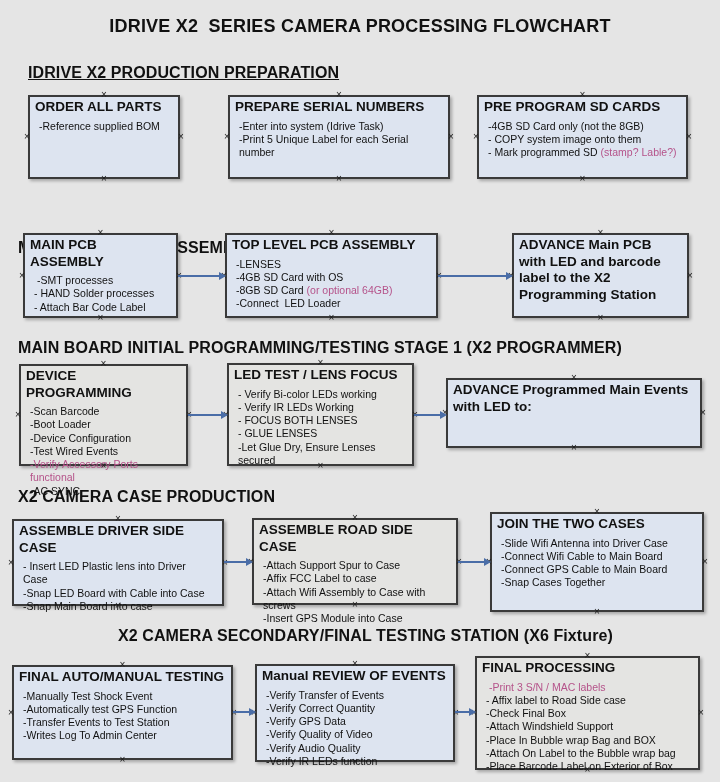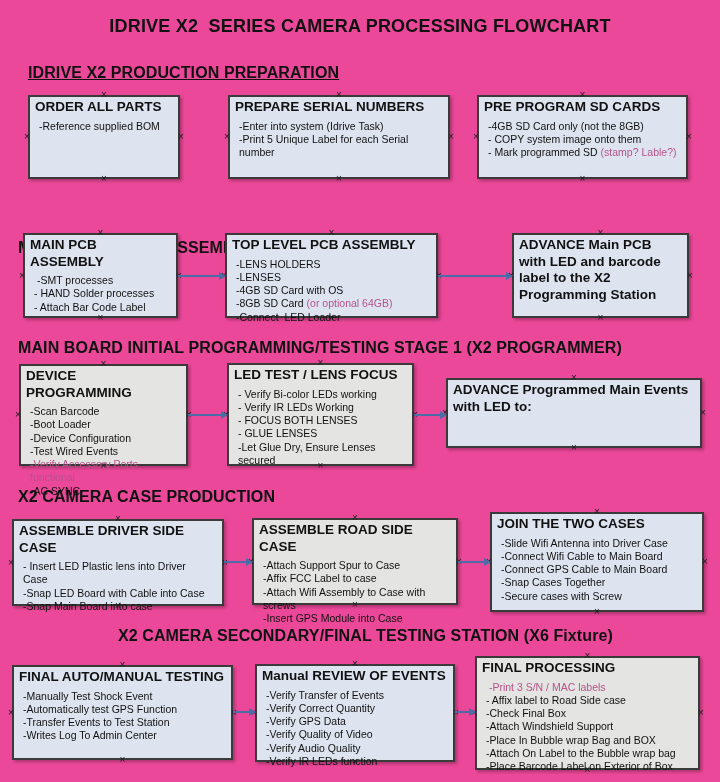--- a/index.html
+++ b/index.html
@@ -1,17 +1,17 @@
 <!DOCTYPE html>
 <html style="--box-blue: #dde4f0; --box-gray: #e4e4e2; --border: #3a3a3a; --arrow: #4a6da7; --pink: #b5538a; --text: #111111;"><head>
 <meta charset="utf-8">
 <style>
   html,body{margin:0;padding:0;background:#ffffff;}
   #canvas{
-    position:relative;width:720px;height:782px;background:#ec4899;
+    position:relative;width:720px;height:782px;background:#e5e5e5;
     font-family:"Liberation Sans","DejaVu Sans",sans-serif;color:var(--text,#111);
     overflow:hidden;
   }
   .page-title{
     position:absolute;top:16px;left:0;width:720px;text-align:center;
     font-size:18px;font-weight:bold;letter-spacing:.2px;white-space:pre;
   }
   .section-heading{
     position:absolute;font-size:16px;font-weight:bold;letter-spacing:.1px;white-space:pre;
   }
@@ -97,21 +97,20 @@
       <li><span>- Attach Bar Code Label</span></li>
     </ul>
   <span class="handle h-t">×</span>
       <span class="handle h-r">×</span>
       <span class="handle h-b">×</span>
       <span class="handle h-l">×</span>
     </div>
   <div class="box blue" style="left:225px;top:233px;width:213px;height:85px;">
     <div class="box-title">TOP LEVEL PCB ASSEMBLY</div>
     <ul class="box-items">
-      <li><span>-LENS HOLDERS</span></li>
       <li><span>-LENSES</span></li>
       <li><span>-4GB SD Card with OS</span></li>
       <li><span>-8GB SD Card </span><span class="pink">(or optional 64GB)</span></li>
       <li><span>-Connect  LED Loader</span></li>
     </ul>
   <span class="handle h-t">×</span>
       <span class="handle h-r">×</span>
       <span class="handle h-b">×</span>
       <span class="handle h-l">×</span>
     </div>
@@ -185,21 +184,20 @@
       <span class="handle h-b">×</span>
       <span class="handle h-l">×</span>
     </div>
   <div class="box blue" style="left:490px;top:512px;width:214px;height:100px;">
     <div class="box-title">JOIN THE TWO CASES</div>
     <ul class="box-items">
       <li><span>-Slide Wifi Antenna into Driver Case</span></li>
       <li><span>-Connect Wifi Cable to Main Board</span></li>
       <li><span>-Connect GPS Cable to Main Board</span></li>
       <li><span>-Snap Cases Together</span></li>
-      <li><span>-Secure cases with Screw</span></li>
     </ul>
   <span class="handle h-t">×</span>
       <span class="handle h-r">×</span>
       <span class="handle h-b">×</span>
       <span class="handle h-l">×</span>
     </div>
 
   <div class="box blue" style="left:12px;top:665px;width:221px;height:95px;">
     <div class="box-title">FINAL AUTO/MANUAL TESTING</div>
     <ul class="box-items">

